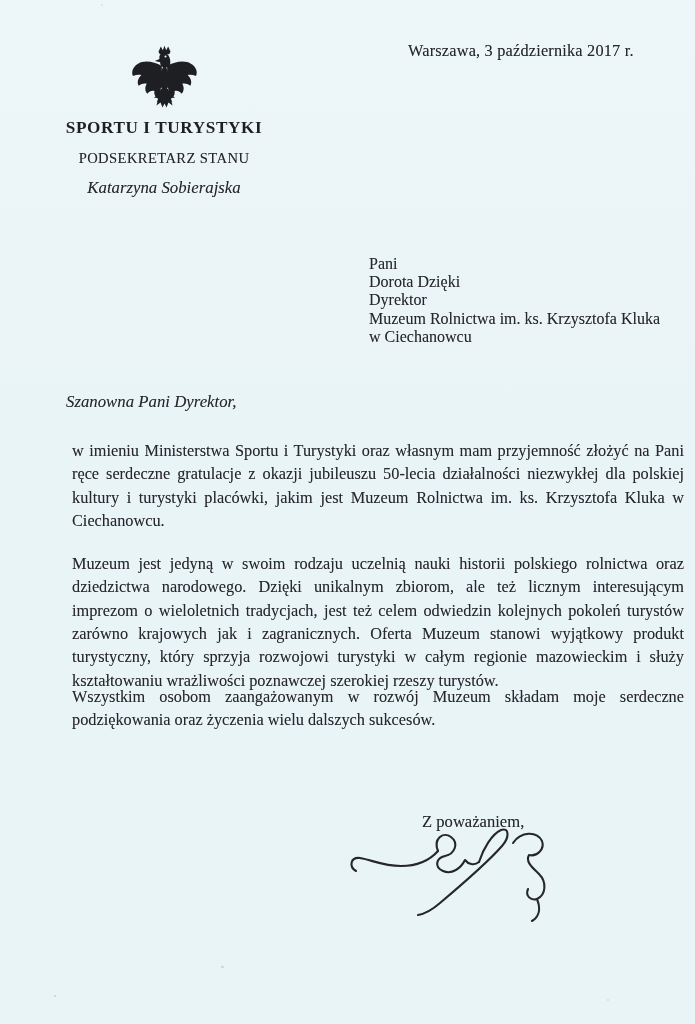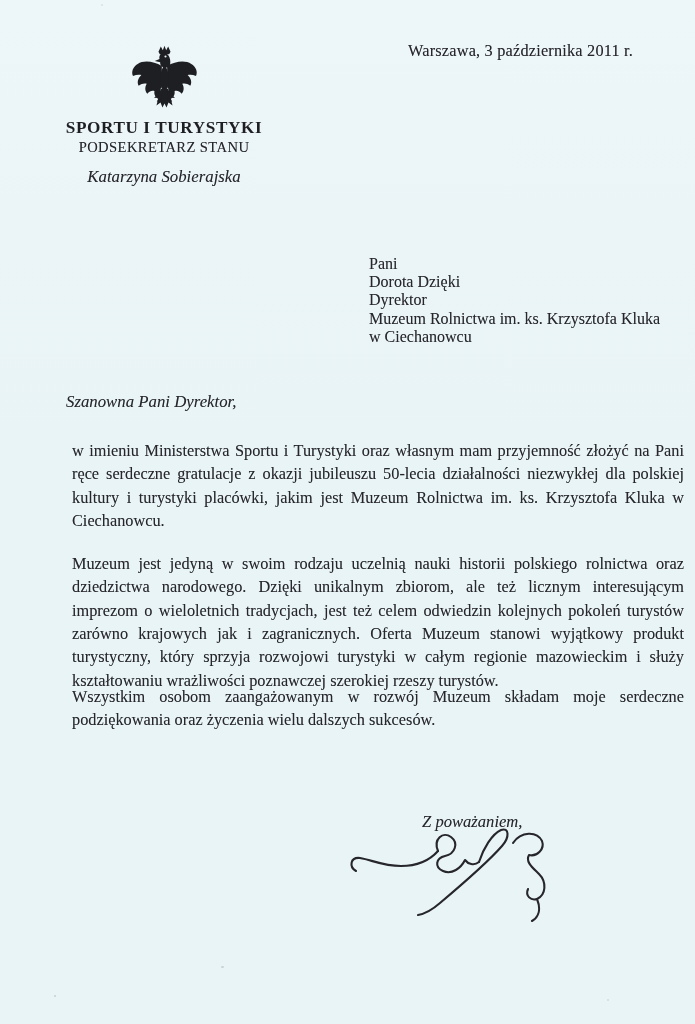--- a/index.html
+++ b/index.html
@@ -17,21 +17,21 @@
     left: 408px; top: 41px; font-size: 16.3px; letter-spacing: 0.2px;
     text-shadow: 0 0 .5px rgba(38,38,43,.35);
   }
   .letterhead { left: 56px; top: 45px; width: 216px; text-align: center; }
   .emblem { display: block; margin: 0 auto 4px auto; width: 67px; height: 70px; }
   .org-line {
     font-weight: bold; font-size: 17.2px; line-height: 17px;
     letter-spacing: 0.6px; color: #1e1f23; white-space: nowrap;
   }
   .office-title {
-    font-size: 14.6px; line-height: 16px; margin-top: 3px;
+    font-size: 14.6px; line-height: 16px; margin-top: 14px;
     letter-spacing: 0.4px; white-space: nowrap;
     text-shadow: 0 0 .5px rgba(38,38,43,.35);
   }
   .official-name {
     margin-top: 12px; font-style: italic; font-size: 16.8px;
     text-shadow: 0 0 .5px rgba(38,38,43,.3); white-space: nowrap;
   }
   .recipient { left: 333px; top: 255px; font-size: 16px; line-height: 18.2px; }
   .recipient div { text-shadow: 0 0 .5px rgba(38,38,43,.3); margin-left: 36px; }
   .salutation {
@@ -39,37 +39,37 @@
     text-shadow: 0 0 .5px rgba(38,38,43,.3);
   }
   .body-par {
     left: 64px; width: 612px; font-size: 16.3px; line-height: 23.33px;
     text-align: justify; margin: 8px; text-shadow: 0 0 .5px rgba(38,38,43,.3);
   }
   .p1 { top: 431px; }
   .p2 { top: 544px; }
   .p3 { top: 677px; }
   .closing {
-    left: 422px; top: 812px; font-style: italic; font-size: 16.6px;
+    left: 422px; top: 812px; font-size: 16.6px;
     text-shadow: 0 0 .5px rgba(38,38,43,.3);
   }
   .signature { left: 347px; top: 820px; width: 232px; height: 102px; }
   .signature path {
     fill: none; stroke: var(--ink, #26262b); stroke-width: 2.1;
     stroke-linecap: round; stroke-linejoin: round;
   }
   .emblem path, .emblem ellipse { fill: #1e1f23; }
   .speck { position: absolute; background: #9aa7ab; opacity: .45; border-radius: 50%; }
 </style>
 </head>
 <body>
 
 <div class="page">
 
-  <div class="abs date">Warszawa, 3 października 2011 r.</div>
+  <div class="abs date">Warszawa, 3 października 2017 r.</div>
 
   <div class="abs letterhead">
     <svg class="emblem" viewBox="0 0 100 104" aria-hidden="true">
       <path d="M41 10 L44.5 2 L47.5 7.5 L50 1 L52.5 7.5 L55.5 2 L59 10 L57 13.5 L43 13.5 Z"></path>
       <path d="M50 11 C44.5 11 41.5 15.5 42.5 20.5 L35.5 23.5 L43.5 25.5 C43 29.5 45.5 32.5 49 33.5 L57 33.5 C60 28 60 14.5 50 11 Z"></path>
       <circle cx="51.5" cy="17" r="1.6" fill="#e9f4f7"></circle>
       <path d="M46 31 C34 24 19 22 10 28 C3 32 0 40 3 46 C7.5 44 11.5 43.5 15.5 44.5 C10.5 49.5 8.5 55.5 11.5 60.5 C15.5 57.5 19.5 56.5 23.5 57.5 C20.5 62.5 20.5 68.5 24.5 72.5 C28 68.5 31 67.5 35 68.5 C34 73.5 36.5 78.5 41.5 80.5 L46 57 Z"></path>
       <path d="M54 31 C66 24 81 22 90 28 C97 32 100 40 97 46 C92.5 44 88.5 43.5 84.5 44.5 C89.5 49.5 91.5 55.5 88.5 60.5 C84.5 57.5 80.5 56.5 76.5 57.5 C79.5 62.5 79.5 68.5 75.5 72.5 C72 68.5 69 67.5 65 68.5 C66 73.5 63.5 78.5 58.5 80.5 L54 57 Z"></path>
       <path d="M50 30 C44 36 42 50 45 63 L50 71 L55 63 C58 50 56 36 50 30 Z"></path>
       <path d="M44.5 65 L38 90 L44 85.5 L47 93 L50 87 L53 93 L56 85.5 L62 90 L55.5 65 Z"></path>

